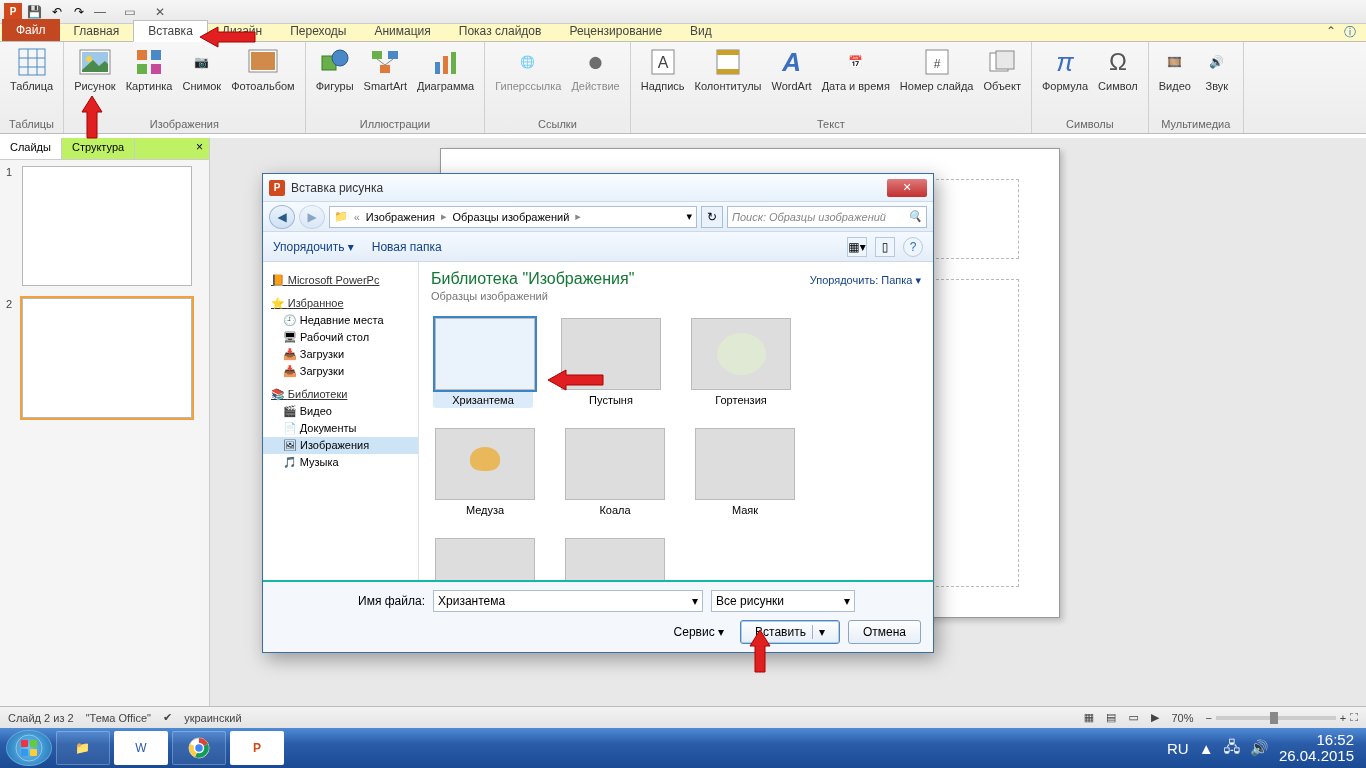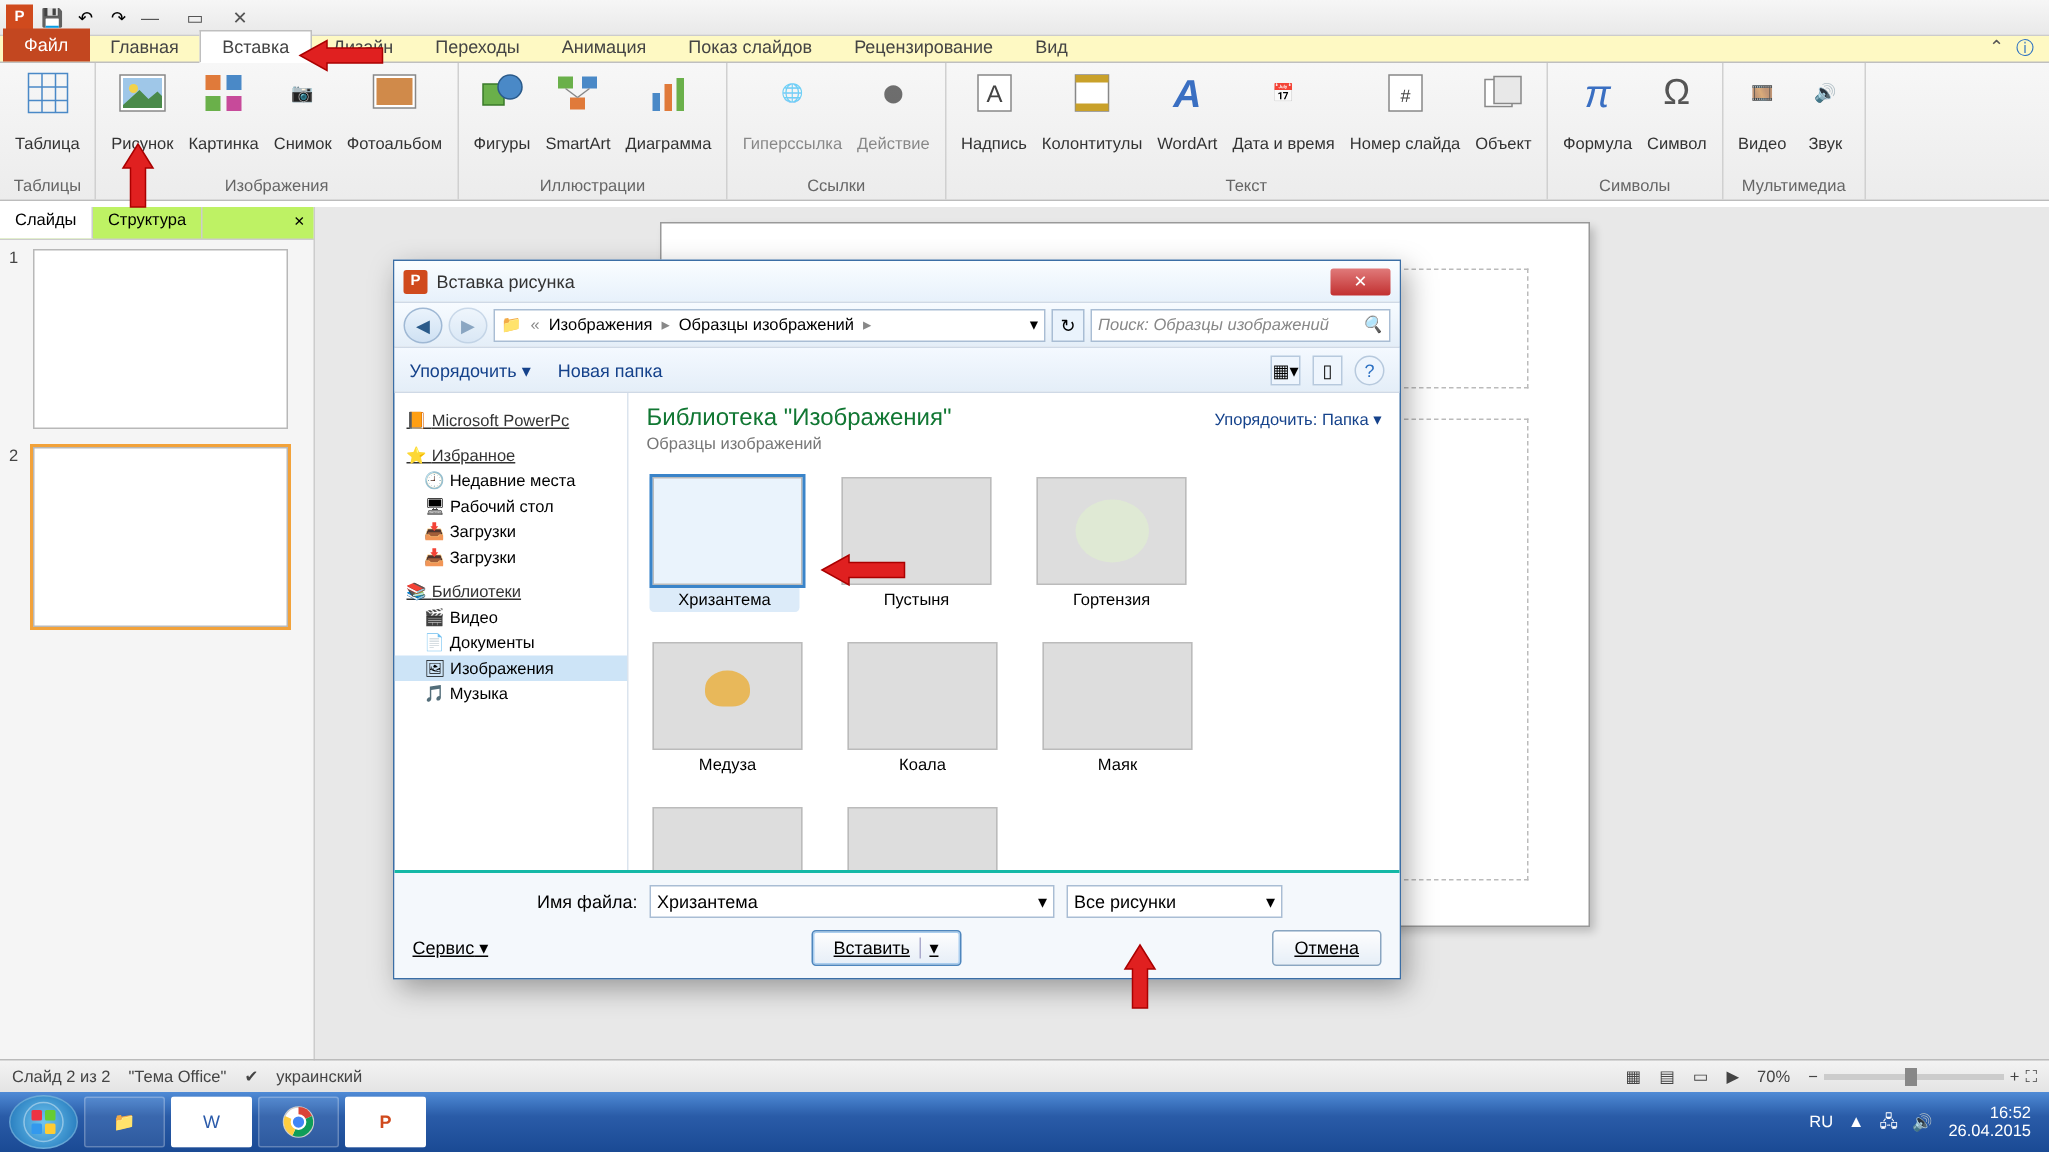--- a/index.html
+++ b/index.html
@@ -19,21 +19,21 @@
 .rtab { padding:3px 14px; font-size:12px; color:#444; cursor:pointer; }
 .rtab.active { border:1px solid #bfbfbf; border-bottom:1px solid #fff; background:#fff; position:relative; top:1px; }
 .rtab-help { margin-left:auto; display:flex; gap:8px; padding-right:10px; color:#555;}
 
 
 .ribbon { height:92px; background:linear-gradient(#f7f7f7,#ececec); border-bottom:1px solid #bcbcbc; display:flex; }
 .rgroup { border-right:1px solid #d0d0d0; padding:2px 6px 0 6px; display:flex; flex-direction:column; }
 .rgroup-items { display:flex; gap:2px; flex:1; }
 .ritem { display:flex; flex-direction:column; align-items:center; justify-content:flex-start; padding:2px 4px; min-width:40px; cursor:pointer; }
 .ritem-icon { width:32px; height:32px; display:flex; align-items:center; justify-content:center; }
-.ritem-label { font-size:11px; color:#333; text-align:center; line-height:1.1; margin-top:12px; }
+.ritem-label { font-size:11px; color:#333; text-align:center; line-height:1.1; margin-top:2px; }
 .rgroup-title { font-size:11px; color:#666; text-align:center; padding:2px 0 3px; }
 .ritem.disabled { opacity:.55; }
 
 
 .workspace { position:absolute; top:138px; left:0; right:0; bottom:40px; background:#e8e8e8; display:flex; }
 .slidepanel { width:210px; background:#f5f5f5; border-right:1px solid #ccc; display:flex; flex-direction:column; }
 .paneltabs { display:flex; height:22px; border-bottom:1px solid #ccc; background:#bef264;}
 .ptab { padding:3px 10px; font-size:11px; border-right:1px solid #ccc; }
 .ptab.active { background:#fff; }
 .thumbs { padding:6px; overflow:auto; }
@@ -52,21 +52,21 @@
 .statusbar2 { position:absolute; left:0; right:0; height:22px; background:linear-gradient(#f3f3f3,#e4e4e4); border-top:1px solid #bbb; display:flex; align-items:center; font-size:11px; color:#444; padding:0 8px; gap:12px; bottom:40px;}
 .statusbar2 .spacer { flex:1; }
 .zoom-controls { display:flex; align-items:center; gap:4px; }
 .zoom-slider { width:120px; height:4px; background:#ccc; position:relative; }
 .zoom-slider .knob { position:absolute; left:45%; top:-4px; width:8px; height:12px; background:#888; }
 
 
 .taskbar { position:absolute; left:0; right:0; bottom:0; height:40px; background:linear-gradient(#4f8bd6,#2a5ca8 40%,#1a4a94); display:flex; align-items:center; padding:0 6px; gap:4px; }
 .taskbtn { width:54px; height:34px; border:1px solid rgba(255,255,255,.25); background:rgba(255,255,255,.08); display:flex; align-items:center; justify-content:center; border-radius:2px; }
 .taskbtn.start { width:46px; background:radial-gradient(circle at 50% 50%, #6fc5f0, #1a6fb5); border-radius:50%; height:36px;}
-.tray { margin-left:auto; display:flex; align-items:center; gap:10px; color:#fff; font-size:11px; padding-right:6px;}
+.tray { margin-left:auto; display:flex; align-items:center; gap:10px; color:#fff; font-size:15px; padding-right:6px;}
 .tray .clock { text-align:right; line-height:1.1;}
 
 
 .dialog { position:absolute; left:262px; top:173px; width:672px; height:480px; background:#fff; border:1px solid #3b6ea5; box-shadow:4px 6px 18px rgba(0,0,0,.35); display:flex; flex-direction:column;}
 .dlg-title { height:28px; background:linear-gradient(#fafdff,#e7f1fb); border-bottom:1px solid #cfd9e6; display:flex; align-items:center; padding:0 6px; font-size:12px; color:#333; }
 .dlg-title .picon { width:16px; height:16px; background:#D04A1D; color:#fff; font-weight:bold; font-size:10px; display:flex; align-items:center; justify-content:center; margin-right:6px; border-radius:2px;}
 .dlg-close { margin-left:auto; width:40px; height:18px; background:linear-gradient(#e07a7a,#c23030); color:#fff; display:flex; align-items:center; justify-content:center; border-radius:2px; font-size:11px;}
 
 .dlg-nav { height:30px; background:linear-gradient(#f7fbff,#e4eef8); border-bottom:1px solid #cfd9e6; display:flex; align-items:center; padding:0 6px; gap:4px;}
 .navbtn { width:26px; height:24px; border:1px solid #9fb8d4; border-radius:50%; background:linear-gradient(#eaf3fc,#cfe1f3); display:flex; align-items:center; justify-content:center; color:#2a5a8a;}
@@ -99,21 +99,21 @@
 .gitem.selected .gthumb { outline:2px solid #3a84c9; background:#eaf3fc;}
 .gitem.selected { background:#dcebf9; border-radius:3px; padding:2px; margin:-2px;}
 .gitem .glabel { margin-top:4px; }
 
 .dlg-bottom { border-top:2px solid #14b8a6; padding:8px 12px; display:flex; flex-direction:column; gap:8px; background:#f4f8fc;}
 .row { display:flex; align-items:center; gap:8px;}
 .row .lbl { width:90px; text-align:right; font-size:12px; margin-left:60px;}
 .combo { border:1px solid #a9bdd4; height:22px; background:#fff; display:flex; align-items:center; padding:0 4px; font-size:12px;}
 .combo.fname { flex:1; max-width:270px;}
 .combo.filter { width:144px;}
-.btnrow { display:flex; justify-content:space-between; gap:8px; align-items:center;text-decoration:underline;}
+.btnrow { display:flex; justify-content:flex-end; gap:8px; align-items:center;}
 .btn { height:24px; padding:0 14px; border:1px solid #8aa6c1; background:linear-gradient(#fefefe,#e6eef7); font-size:12px; display:flex; align-items:center; border-radius:3px; cursor:pointer;}
 .btn.primary { border-color:#4e86bd; box-shadow:0 0 0 1px #a9cdee inset;}
 .btn .dd { margin-left:6px; border-left:1px solid #aac; padding-left:6px;}
 
 
 .arrow { position:absolute; pointer-events:none; }
 .arrow svg { overflow:visible; }
 
 
 .bg-flower { background:radial-gradient(circle at 50% 50%, #ff7a1a, #c92a00);}

